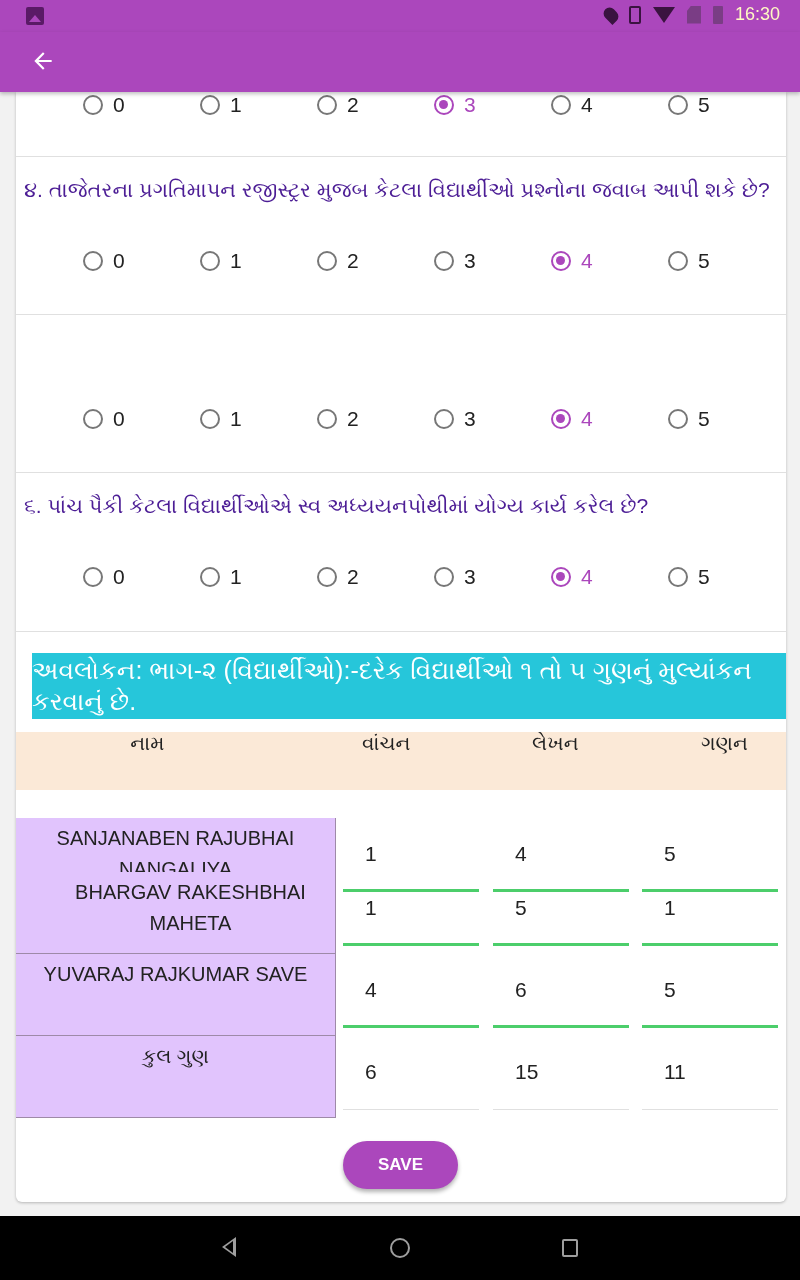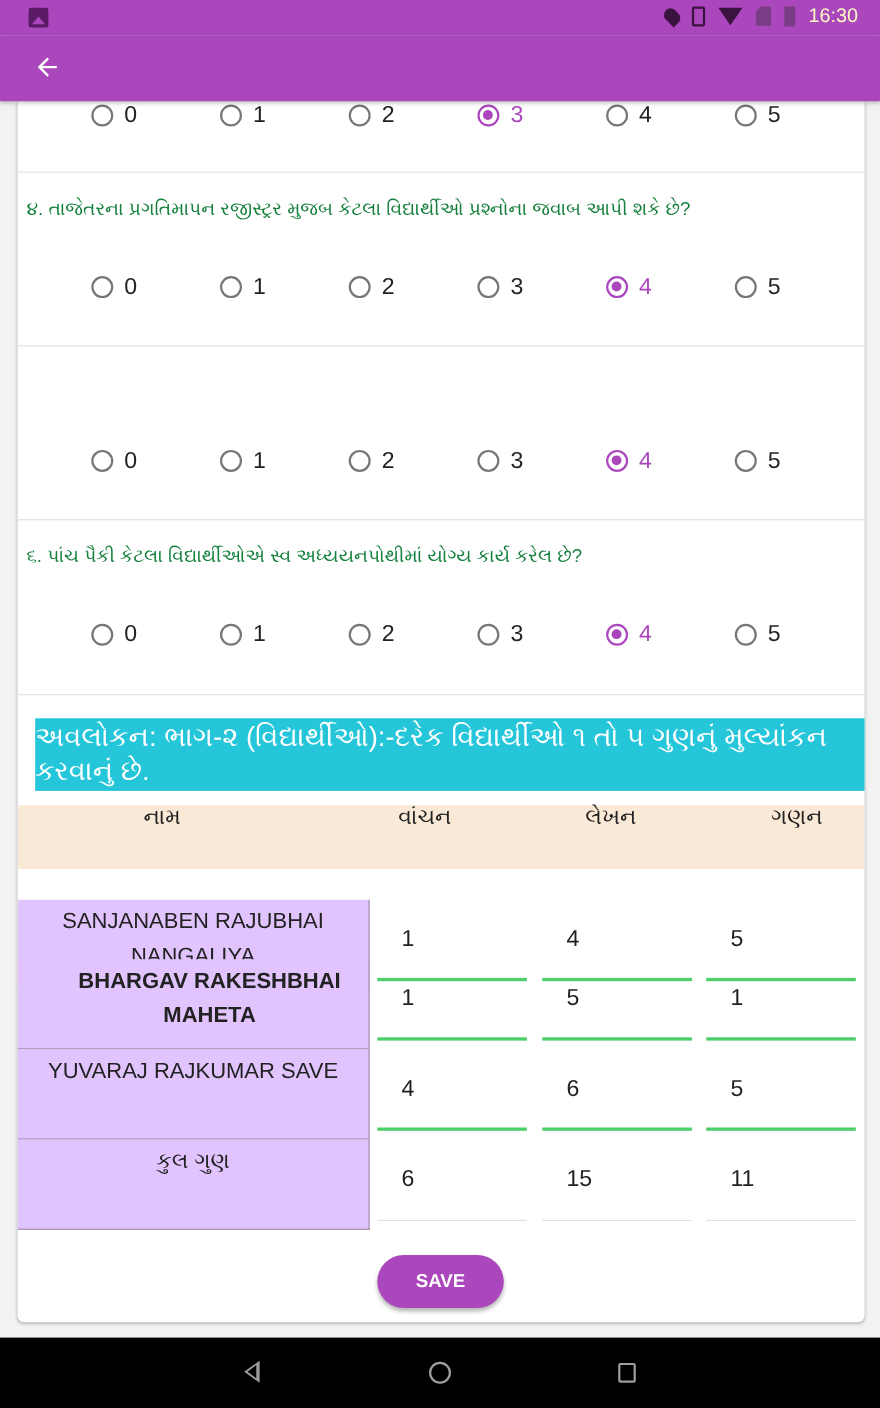--- a/index.html
+++ b/index.html
@@ -15,21 +15,21 @@
   .wifi { width: 0; height: 0; border-left: 11px solid transparent; border-right: 11px solid transparent; border-top: 16px solid #3a1340; }
   .sim { width: 14px; height: 18px; background: #7a3d85; clip-path: polygon(30% 0, 100% 0, 100% 100%, 0 100%, 0 30%); }
   .batt { width: 10px; height: 18px; background: #7a3d85; border-radius: 1px; }
 
   .appbar { position: absolute; top: 32px; left: 0; width: 800px; height: 60px; background: #ab47bc; box-shadow: 0 2px 4px rgba(0,0,0,0.25); z-index: 5; }
   .back { position: absolute; left: 30px; top: 16px; width: 30px; height: 30px; color: #fff; font-size: 28px; line-height: 28px; cursor: pointer; }
   .appbar .title { position: absolute; left: 0; right: 0; top: 18px; text-align: center; color: #fff; font-size: 17px; }
 
   .content { position: absolute; top: 92px; left: 16px; width: 770px; height: 1110px; background: #fff; box-shadow: 0 1px 3px rgba(0,0,0,0.25); border-radius: 0 0 6px 6px; overflow: hidden; }
   .q-block { border-bottom: 1px solid #e0e0e0; position: relative; }
-  .q-text { font-size: 17px; color: #15803d; padding: 0 8px; line-height: 30px; }
+  .q-text { font-size: 21px; color: #4c1d95; padding: 0 8px; line-height: 30px; }
   .radios { display: flex; position: relative; height: 40px; }
   .radio { position: absolute; display: flex; align-items: center; gap: 10px; cursor: pointer; }
   .radio .circle { width: 20px; height: 20px; border-radius: 50%; border: 2.5px solid #777; position: relative; }
   .radio.checked .circle { border-color: #ab47bc; }
   .radio.checked .circle::after { content: ""; position: absolute; left: 3px; top: 3px; width: 9px; height: 9px; border-radius: 50%; background: #ab47bc; }
   .radio .lbl { font-size: 21px; color: #222; }
   .radio.checked .lbl { color: #ab47bc; }
 
   .banner { position: absolute; left: 0; top: 561px; width: 770px; height: 66px; background: #26c6da; color: #fff; font-size: 25px; line-height: 31px; padding: 2px 0 0 0; margin-left: 16px; }
   .tbl-head { position: absolute; left: 0; top: 640px; width: 770px; height: 58px; background: #fbe9d7; display: flex; align-items: flex-start; font-size: 20px; color: #222; gap: 46px; }
@@ -199,21 +199,21 @@
     <div style="width:150px;">ગણન</div>
   </div>
 
   <div class="row" style="top:698px;margin-top:28px;">
     <div class="name-cell" style="padding-left:20px;padding-right:20px;">SANJANABEN RAJUBHAI NANGALIYA</div>
     <div class="val editable" style="left:327px;width:136px;">1</div>
     <div class="val editable" style="left:477px;width:136px;">4</div>
     <div class="val editable" style="left:626px;width:136px;">5</div>
   </div>
   <div class="row" style="top:780px;">
-    <div class="name-cell" style="padding-left:30px;font-weight:bold;">BHARGAV RAKESHBHAI MAHETA</div>
+    <div class="name-cell" style="padding-left:30px;">BHARGAV RAKESHBHAI MAHETA</div>
     <div class="val editable" style="left:327px;width:136px;">1</div>
     <div class="val editable" style="left:477px;width:136px;">5</div>
     <div class="val editable" style="left:626px;width:136px;">1</div>
   </div>
   <div class="row" style="top:862px;">
     <div class="name-cell">YUVARAJ RAJKUMAR SAVE</div>
     <div class="val editable" style="left:327px;width:136px;">4</div>
     <div class="val editable" style="left:477px;width:136px;">6</div>
     <div class="val editable" style="left:626px;width:136px;">5</div>
   </div>

